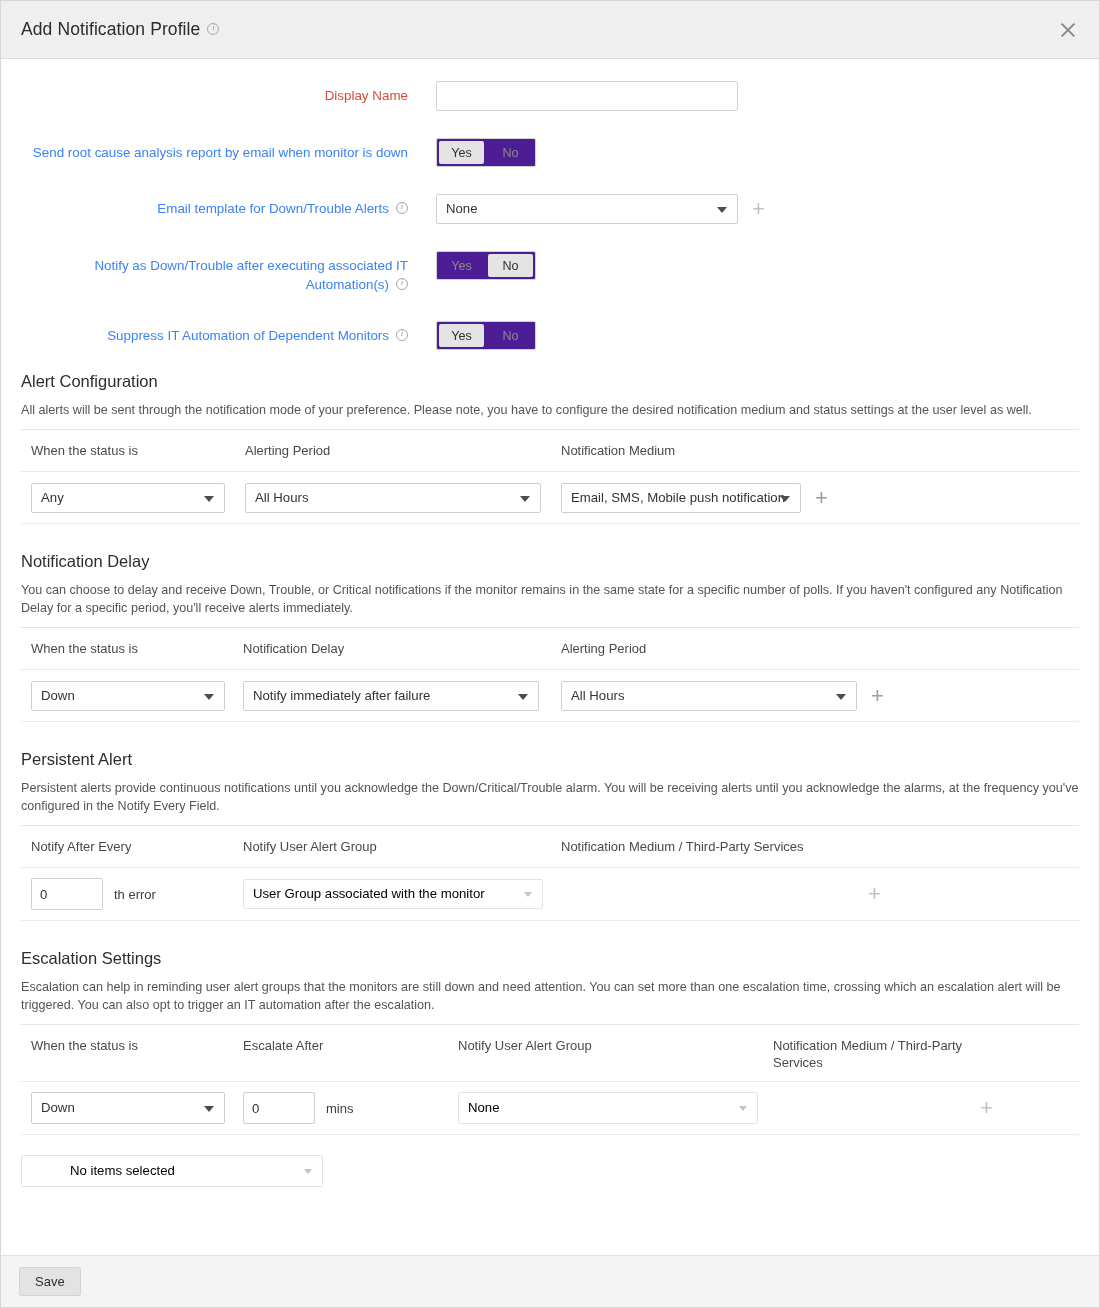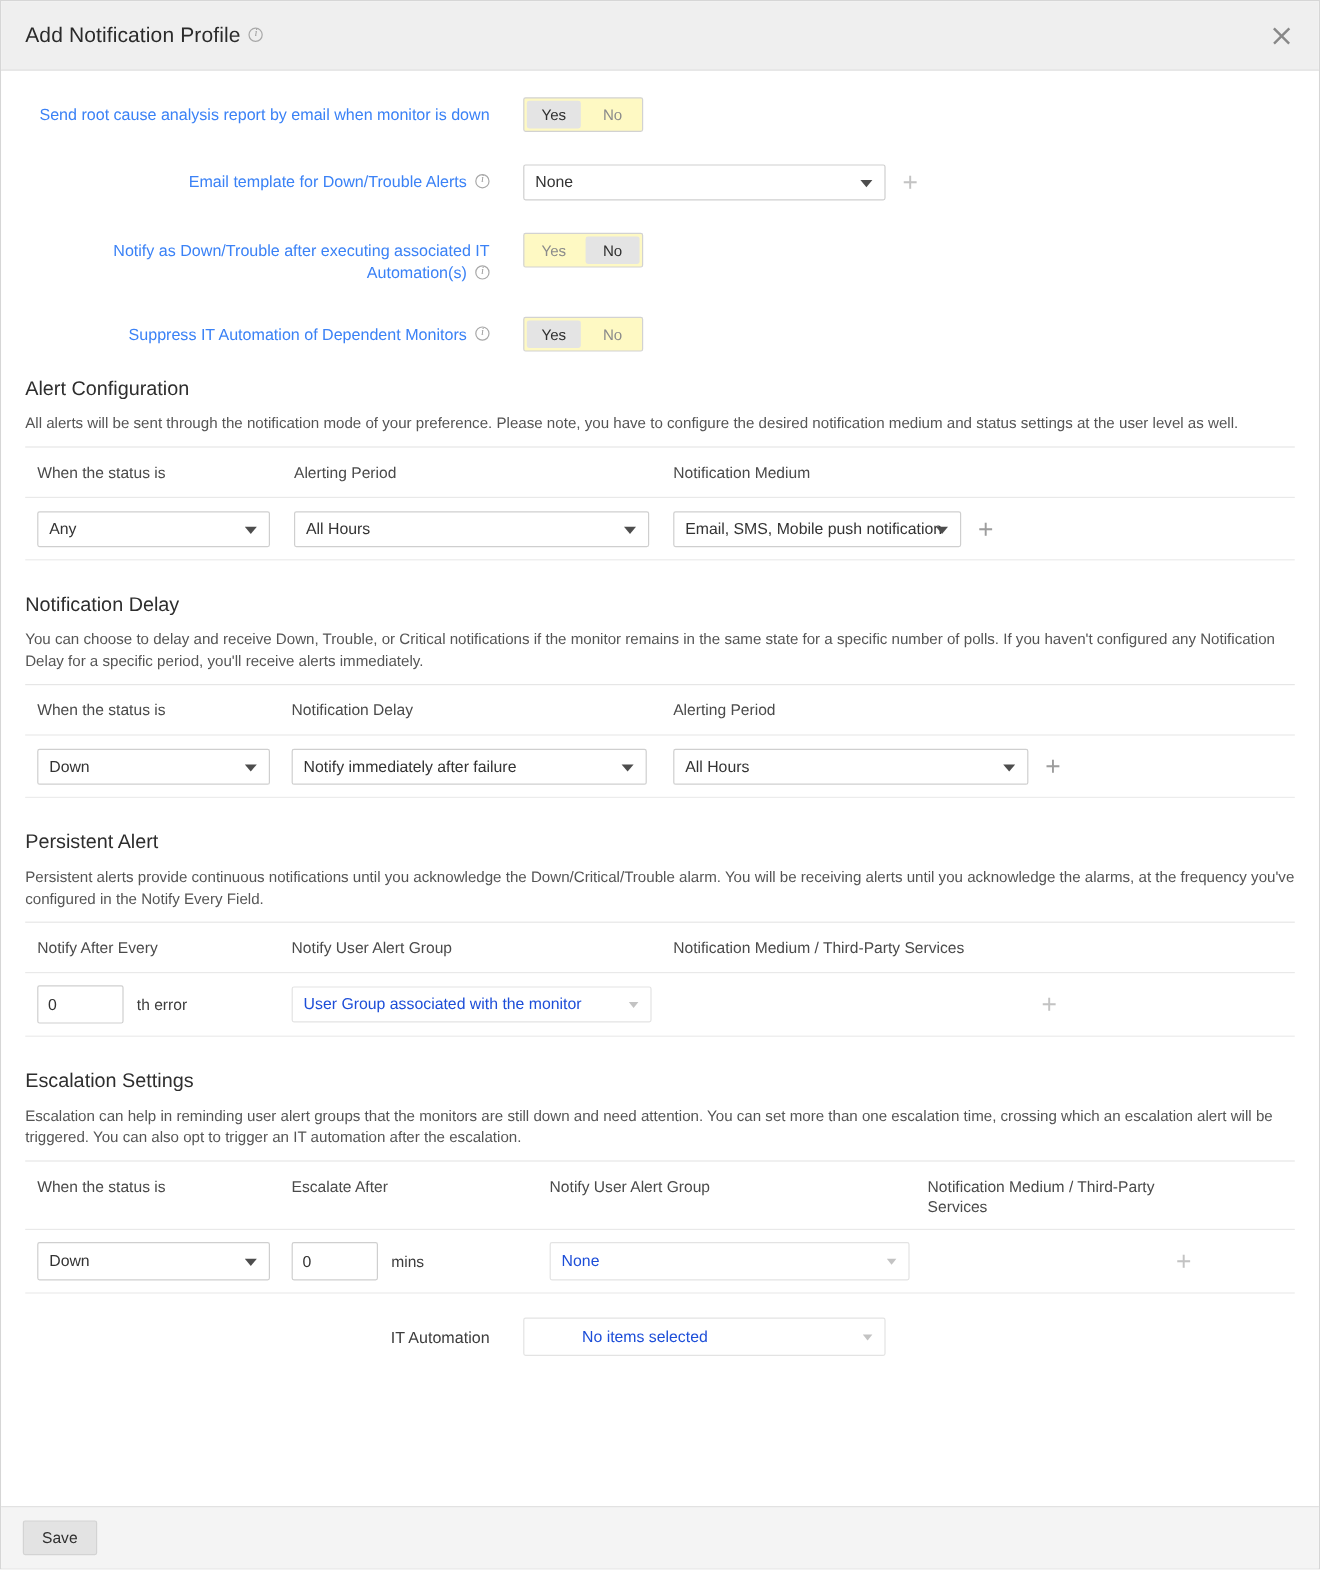--- a/index.html
+++ b/index.html
@@ -117,21 +117,21 @@
     padding: 0 8px;
     color: #333;
     outline: none;
   }
 
   
   .toggle {
     display: inline-flex;
     border: 1px solid #d2d2d2;
     border-radius: 2px;
-    background: #fef9c3;
+    background: #4c1d95;
     height: 29px;
     overflow: hidden;
     justify-content: space-between;
   }
   .toggle .opt {
     min-width: 45px;
     display: flex; align-items: center; justify-content: center;
     font-size: 12.6px;
     color: #8b8b8b;
     cursor: pointer;
@@ -153,21 +153,21 @@
     border-radius: 2px;
     background: #fff;
     font-size: 13.2px;
     color: #333;
     line-height: 28px;
     padding: 0 30px 0 9px;
     cursor: pointer;
     white-space: nowrap;
     overflow: hidden;
   }
-  .sel.light { border-color: #e3e3e3; color: #1d4ed8; }
+  .sel.light { border-color: #e3e3e3; color: #000000; }
   .sel .car {
     position: absolute;
     right: 10px; top: 50%;
     margin-top: -2px;
     width: 0; height: 0;
     border-left: 5px solid transparent;
     border-right: 5px solid transparent;
     border-top: 6px solid #4d4d4d;
   }
   .sel.light .car { border-top-color: #c3c3c3; border-left-width:4px; border-right-width:4px; border-top-width:5px; }
@@ -262,20 +262,26 @@
       <span>Add Notification Profile</span><span class="info-ico"></span>
     </div>
     <div class="spacer"></div>
     <div class="close-btn"></div>
   </div>
 
   <div class="dlg-body">
 
     <div class="form-top">
 
+      <div class="frow">
+        <div class="lbl req">Display Name</div>
+        <div class="ctl">
+          <input class="txtinput" type="text" value="" placeholder="" style="">
+        </div>
+      </div>
 
       <div class="frow">
         <div class="lbl">Send root cause analysis report by email when monitor is down</div>
         <div class="ctl">
           <div class="toggle">
             <div class="opt on">Yes</div>
             <div class="opt">No</div>
           </div>
         </div>
       </div>
@@ -439,21 +445,20 @@
               <span class="car"></span>
             </div>
           </div>
           <div class="td" style="flex:1 1 auto; justify-content:flex-start; padding-left:207px;">
             <span class="plus" style="margin-left:0;">+</span>
           </div>
         </div>
       </div>
 
       <div class="itauto-row">
-        <div class="lbl">IT Automation</div>
         <div class="ctl" style="display:flex;align-items:center;">
           <div class="sel light" style="width:302px; height:32px; line-height:30px;padding-left:48px;">
             <span>No items selected</span>
             <span class="car"></span>
           </div>
         </div>
       </div>
     </div>
 
   </div>

